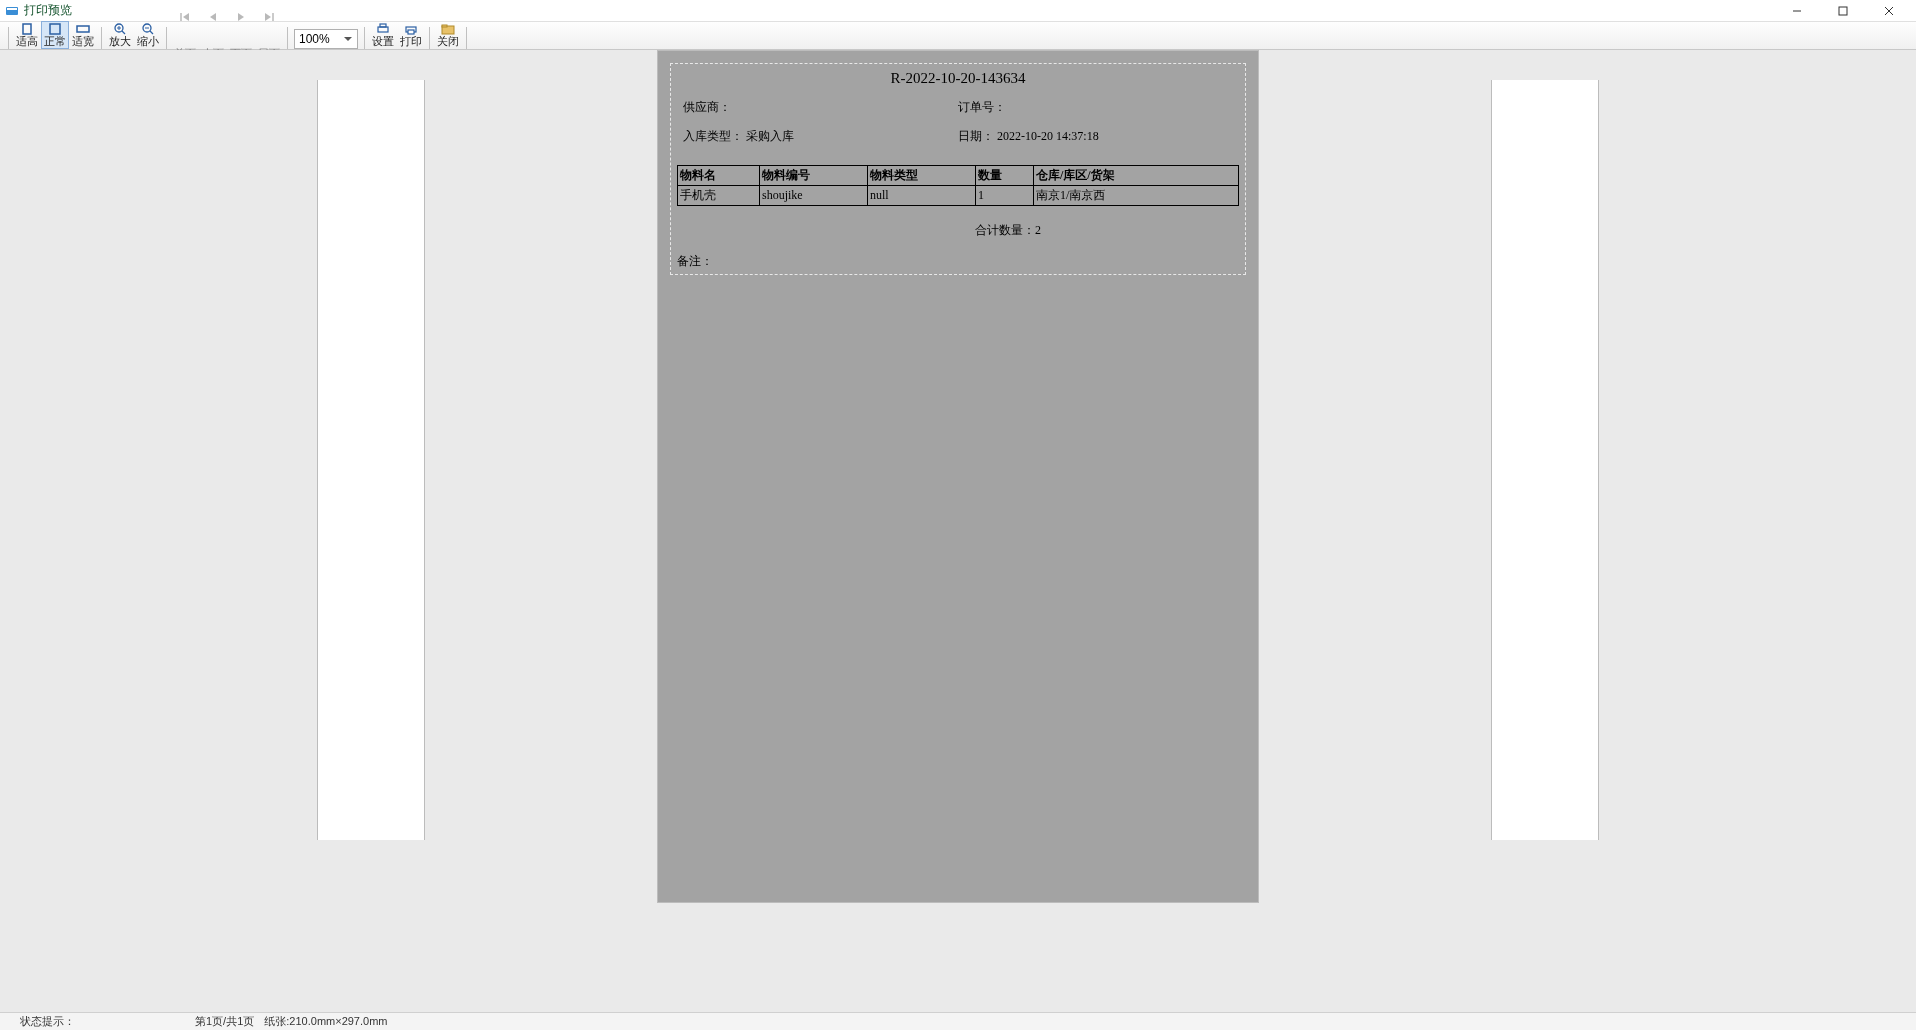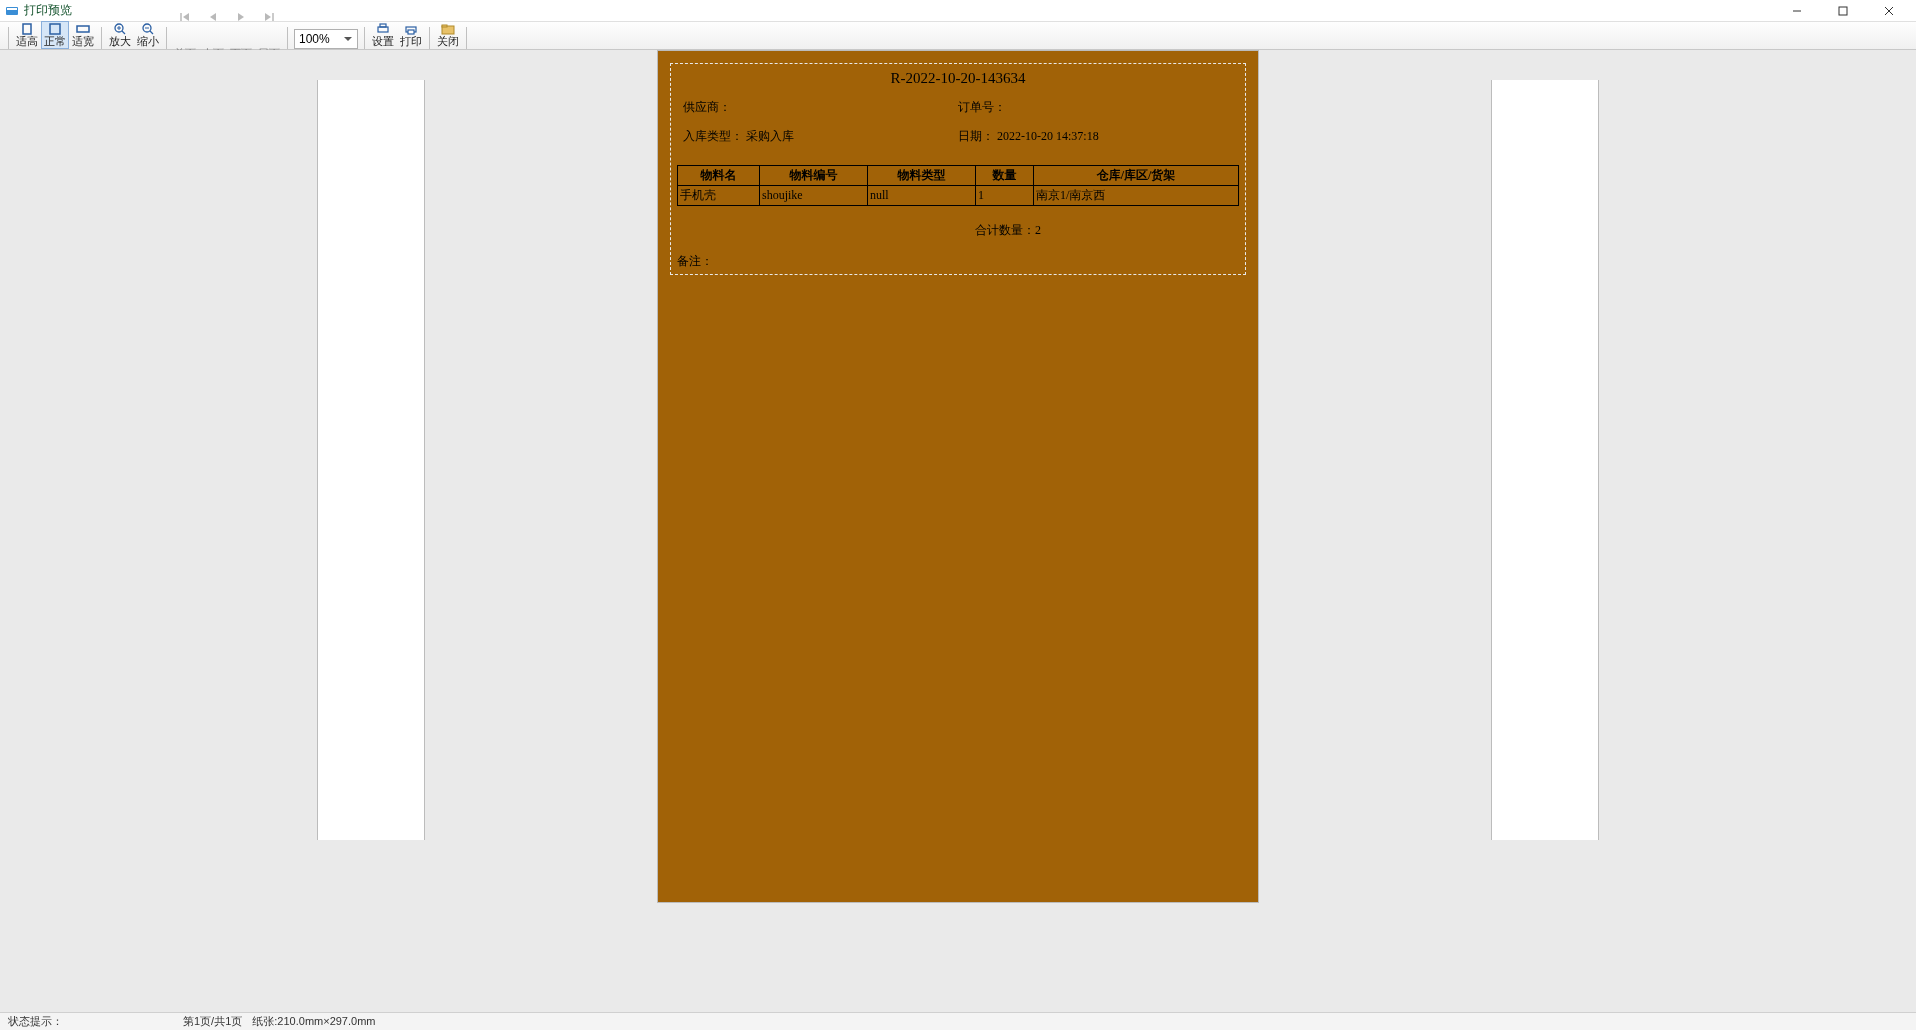--- a/index.html
+++ b/index.html
@@ -90,21 +90,21 @@
       width: 108px;
       margin-top:30px;
       height: 760px;
       border-left: 1px solid #bcbcbc;
       border-right: 1px solid #bcbcbc;
       background: #ffffff;
     }
     .page {
       width: 602px;
       min-height: 853px;
-      background: #a16207;
+      background: #a3a3a3;
       border: 1px solid #bcbcbc;
       padding: 12px 12px 12px 12px;
     }
     .page-inner{
       border:1px dashed #e8e8e8;
       padding: 4px 4px;
     }
     .doc-title {
       text-align: center;
       font-family: "SimSun", serif;
@@ -125,21 +125,21 @@
       margin: 18px 2px 0 2px;
       font-family: "SimSun", serif;
       font-size: 12px;
     }
     .data-table th, .data-table td {
       border: 1px solid #000;
       padding: 1px 2px;
       text-align: left;
       height: 14px;
     }
-    .data-table th { text-align: center; font-weight: bold; }
+    .data-table th { font-weight: bold; }
     .col-name { width: 82px; }
     .col-code { width: 108px; }
     .col-type { width: 108px; }
     .col-qty  { width: 58px; }
     .col-loc  { }
     .total-row {
       font-family: "SimSun", serif;
       font-size: 12px;
       text-align: right;
       padding-right: 200px;
@@ -152,21 +152,21 @@
     }
     
     .statusbar {
       height: 18px;
       background: #f4f4f4;
       border-top: 1px solid #d0d0d0;
       display: flex;
       align-items: center;
       font-size: 11px;
       color: #333;
-      padding: 0 8px;
+      padding: 0 20px;
       gap: 40px;
     }
     .statusbar .seg { white-space: nowrap; }
   </style>
 </head>
 <body>
 
 <div class="titlebar">
   <svg class="titlebar-icon" viewBox="0 0 16 16">
     <rect x="2" y="4" width="12" height="8" rx="1" fill="#3a8ed6"></rect>

